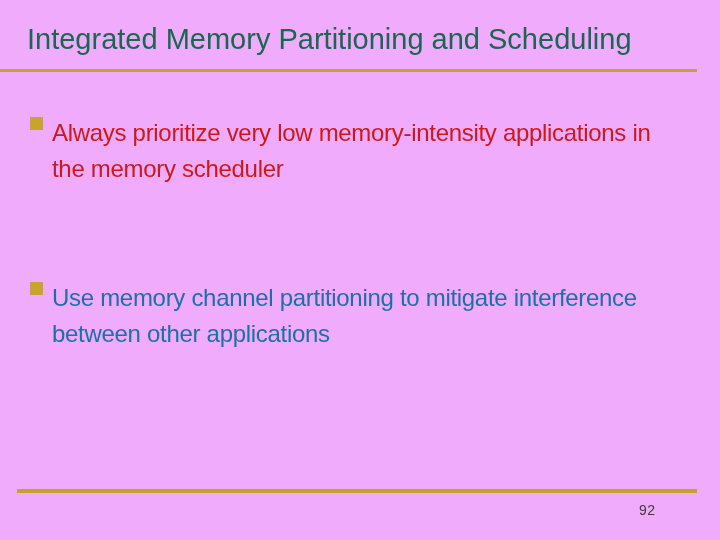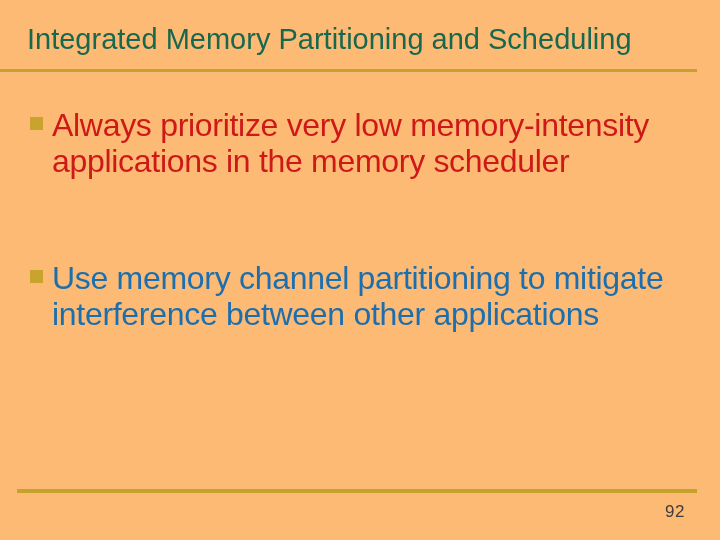--- a/index.html
+++ b/index.html
@@ -6,21 +6,21 @@
   body {
     width: 720px; height: 540px;
     background: #ffffff;
     font-family: "Liberation Sans", "DejaVu Sans", sans-serif;
     overflow: hidden;
     position: relative;
   }
   .slide {
     position: absolute;
     inset: 0;
-    background: #fdba74;
+    background: #f0abfc;
   }
   .title {
     position: absolute;
     left: 27px;
     top: 23px;
     margin: 0;
     width: 660px;
     font-size: 29px;
     font-weight: 400;
     color: #17684E;
@@ -45,42 +45,42 @@
     z-index: 2;
   }
   .bullet .marker {
     flex: 0 0 auto;
     width: 13px;
     height: 13px;
     margin-top: 14px;
     background: #C8A42F;
   }
   .bullet .bullet-text {
-    margin: 4px 0 0 9px;
-    font-size: 32px;
+    margin: 12px 0 0 9px;
+    font-size: 24px;
     font-weight: 400;
     line-height: 36px;
     letter-spacing: -0.3px;
     width: 612px;
   }
   .bullet-1 { top: 103px; }
-  .bullet-2 { top: 256px; }
+  .bullet-2 { top: 268px; }
   .bottom-rule {
     position: absolute;
     left: 17px;
     top: 489px;
     width: 680px;
     height: 4px;
     background: #C5A22B;
   }
   .page-number {
     position: absolute;
-    left: 665px;
+    left: 639px;
     top: 502px;
-    font-size: 17px;
+    font-size: 14px;
     color: #3d3d3d;
     letter-spacing: 0.5px;
   }
 </style>
 </head>
 <body>
 
 <div class="slide">
 
   <div class="title-rule"></div>

